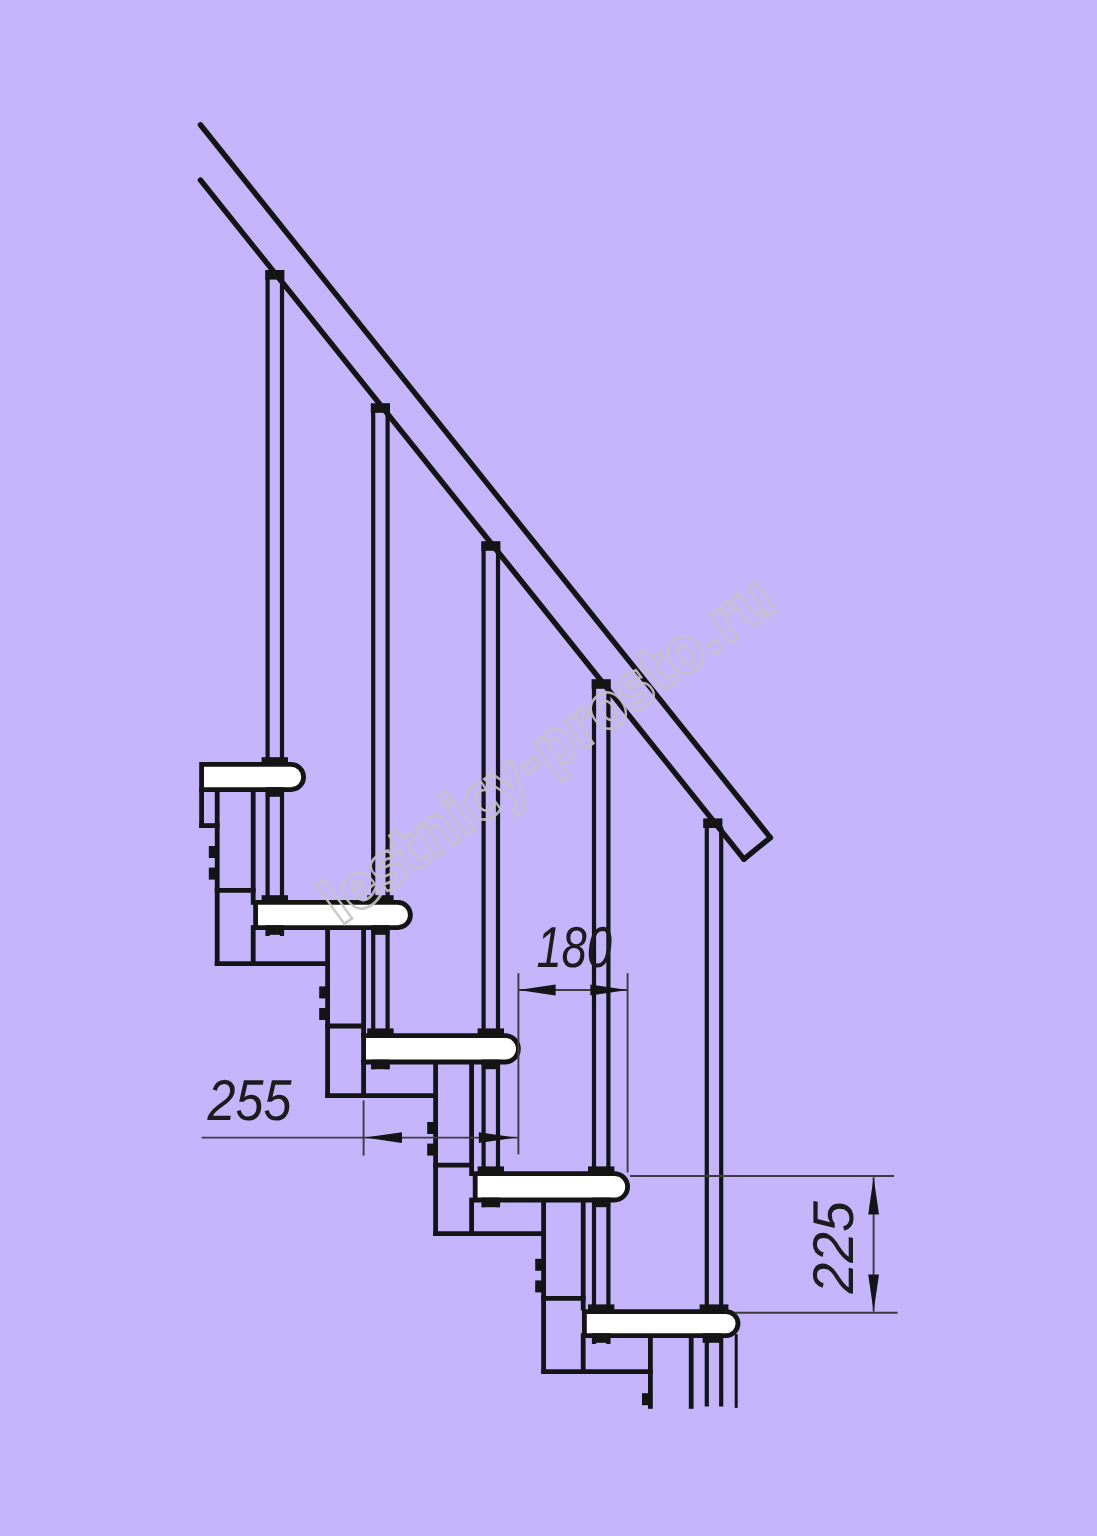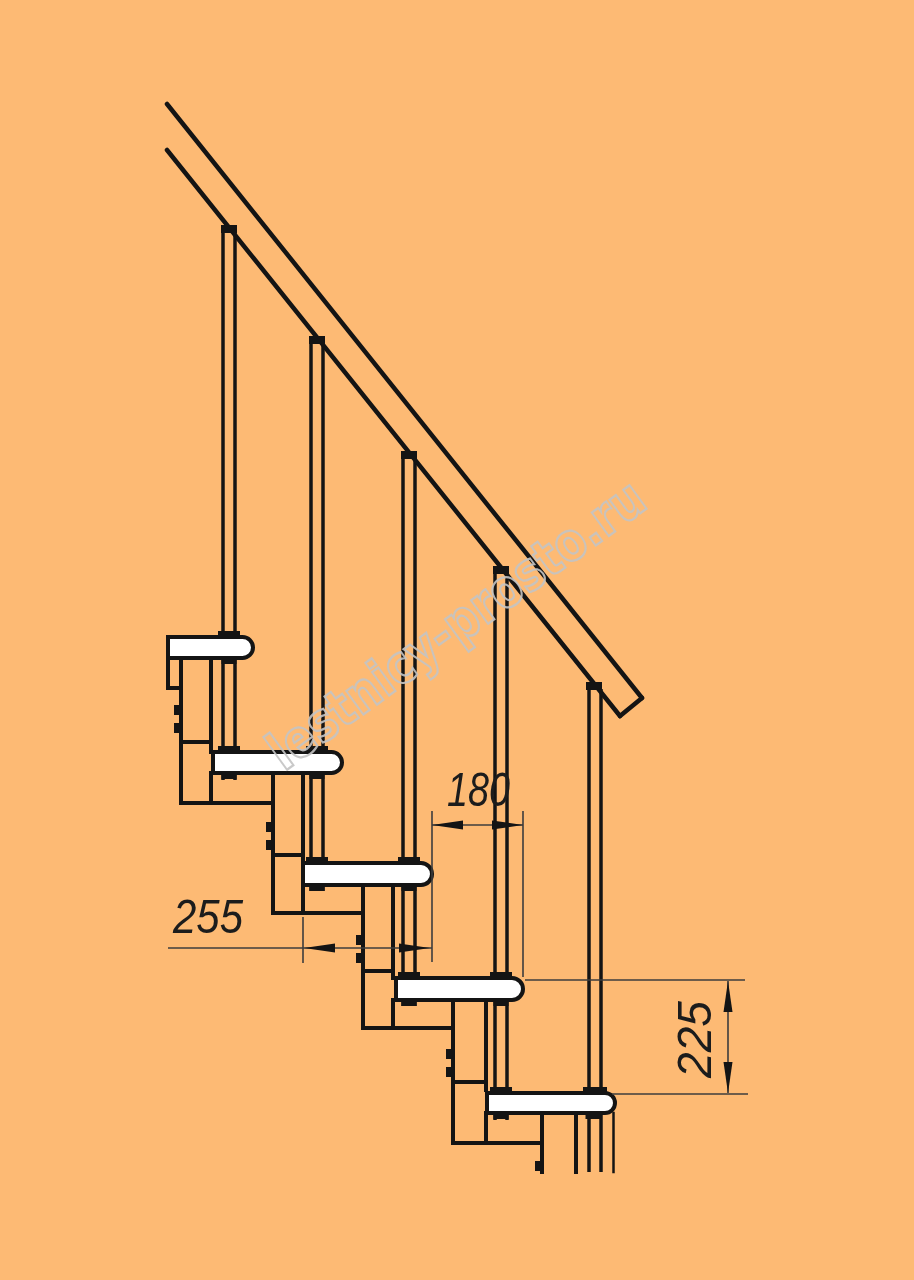--- a/index.html
+++ b/index.html
@@ -1,16 +1,16 @@
 <!DOCTYPE html>
 <html><head>
 <meta charset="utf-8">
 <style>
   html,body{margin:0;padding:0;background:#ffffff;}
-  .page{position:relative;width:914px;height:1280px;background:#fdba74;overflow:hidden;
+  .page{position:relative;width:914px;height:1280px;background:#c4b5fd;overflow:hidden;
         font-family:"Liberation Sans", sans-serif;}
   svg{display:block;}
   .dimtext{font-family:"Liberation Sans", sans-serif;font-style:italic;
            font-size:48px;fill:#1c1c1c;}
   .wmtext{font-family:"DejaVu Sans", sans-serif;font-weight:bold;font-size:53px;}
 </style>
 </head>
 <body>
 
 <div class="page">

